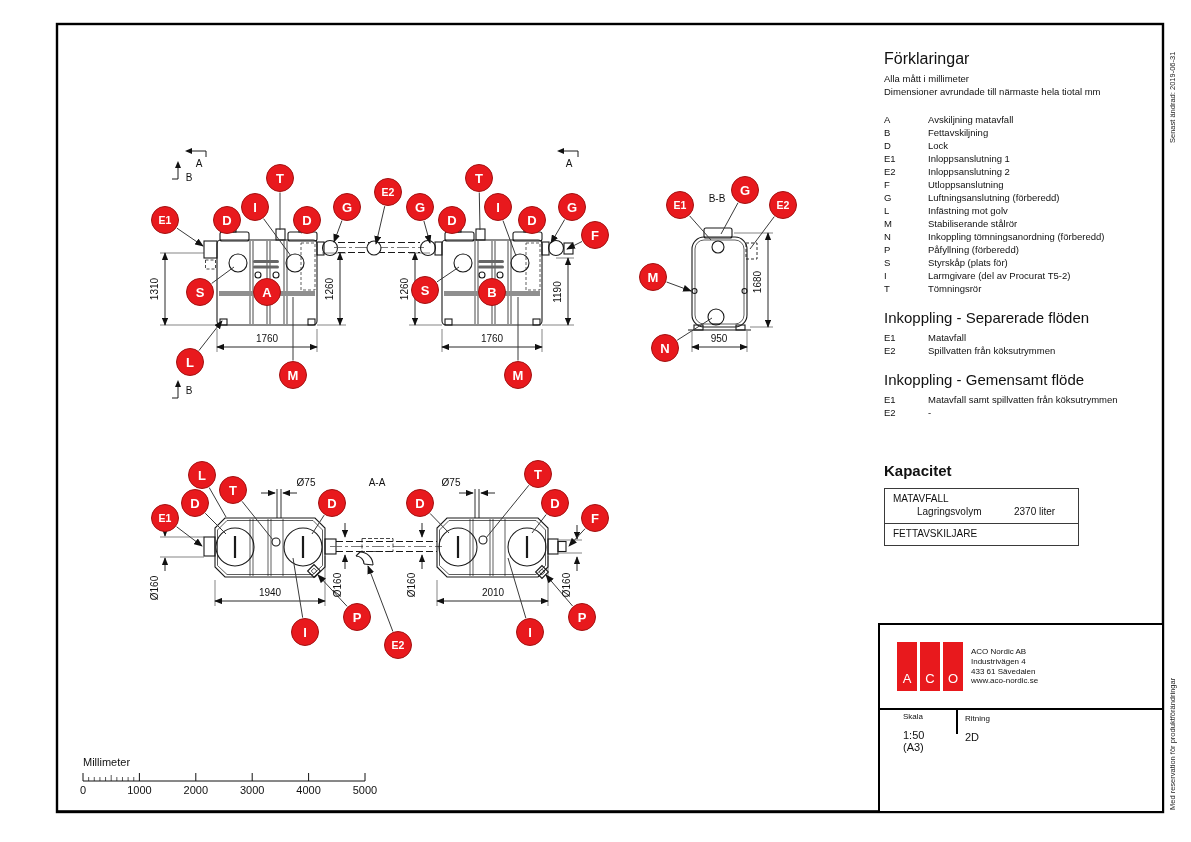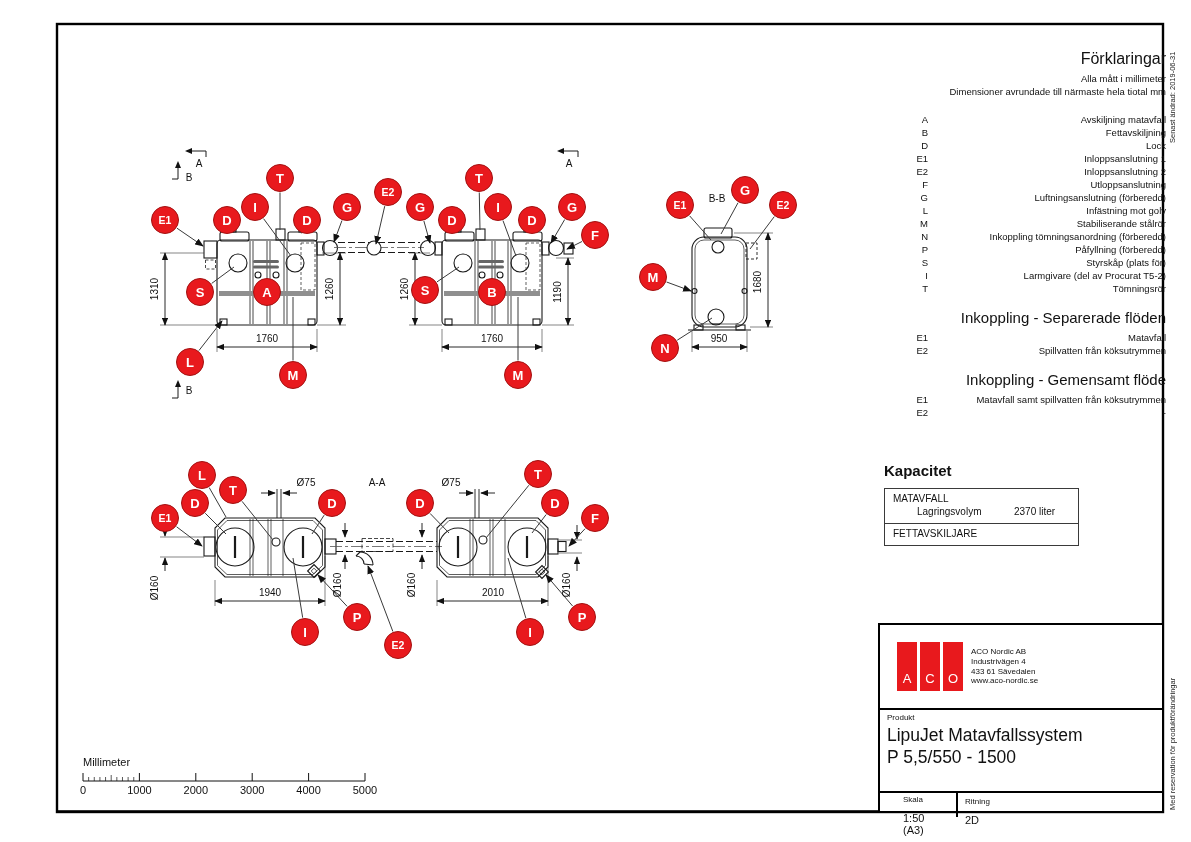--- a/index.html
+++ b/index.html
@@ -7,21 +7,21 @@
        font-family:"Liberation Sans","DejaVu Sans",sans-serif;color:#111;}
   svg.draw{position:absolute;left:0;top:0;}
   svg text{font-family:"Liberation Sans","DejaVu Sans",sans-serif;}
   .co-t{font-size:13px;font-weight:bold;fill:#fff;}
   .co-t.sm{font-size:10.5px;}
   .dim-t{font-size:10px;fill:#111;}
   .sec-t{font-size:10px;fill:#111;}
   .rul-t{font-size:11px;fill:#111;}
   .rul-lab{font-size:11px;fill:#111;}
 
-  .panel{position:absolute;left:884px;top:50px;width:282px;text-align:right;}
+  .panel{position:absolute;left:884px;top:50px;width:282px;}
   .panel h1{font-size:16px;font-weight:400;margin:0 0 5px 0;}
   .sec-h{font-size:15px;font-weight:400;margin:14px 0 5px 0;}
   .note{font-size:9.5px;line-height:12.5px;}
   .llist{margin-top:15px;}
   .lrow{display:flex;font-size:9.5px;line-height:13px;}
   .lrow .code{width:44px;flex:none;}
   .lrow .desc{flex:1;}
 
   .cap{position:absolute;left:884px;top:462px;width:200px;}
   .cap h2{font-size:15px;font-weight:700;margin:0 0 9px 0;}
@@ -648,28 +648,20 @@
         <span class="logo-sq" style="background: rgb(232, 25, 29);">O</span>
       </div>
     <div class="tb-co">
 
     <div>ACO Nordic AB</div>
         <div>Industrivägen 4</div>
         <div>433 61  Sävedalen</div>
         <div>www.aco-nordic.se</div>
       </div>
   </div>
-  <div class="tb-prod-row">
-    <div class="tb-label">Produkt</div>
-    <div class="tb-prod">
-
-    <div>LipuJet Matavfallssystem</div>
-        <div>P 5,5/550 - 1500</div>
-      </div>
-  </div>
   <div class="tb-bottom">
     <div class="tb-cell1">
       <div class="tb-label">Skala</div>
       <div class="tb-val">1:50 (A3)</div>
     </div>
     <div class="tb-cell2">
       <div class="tb-label">Ritning</div>
       <div class="tb-val">2D</div>
     </div>
   </div>

